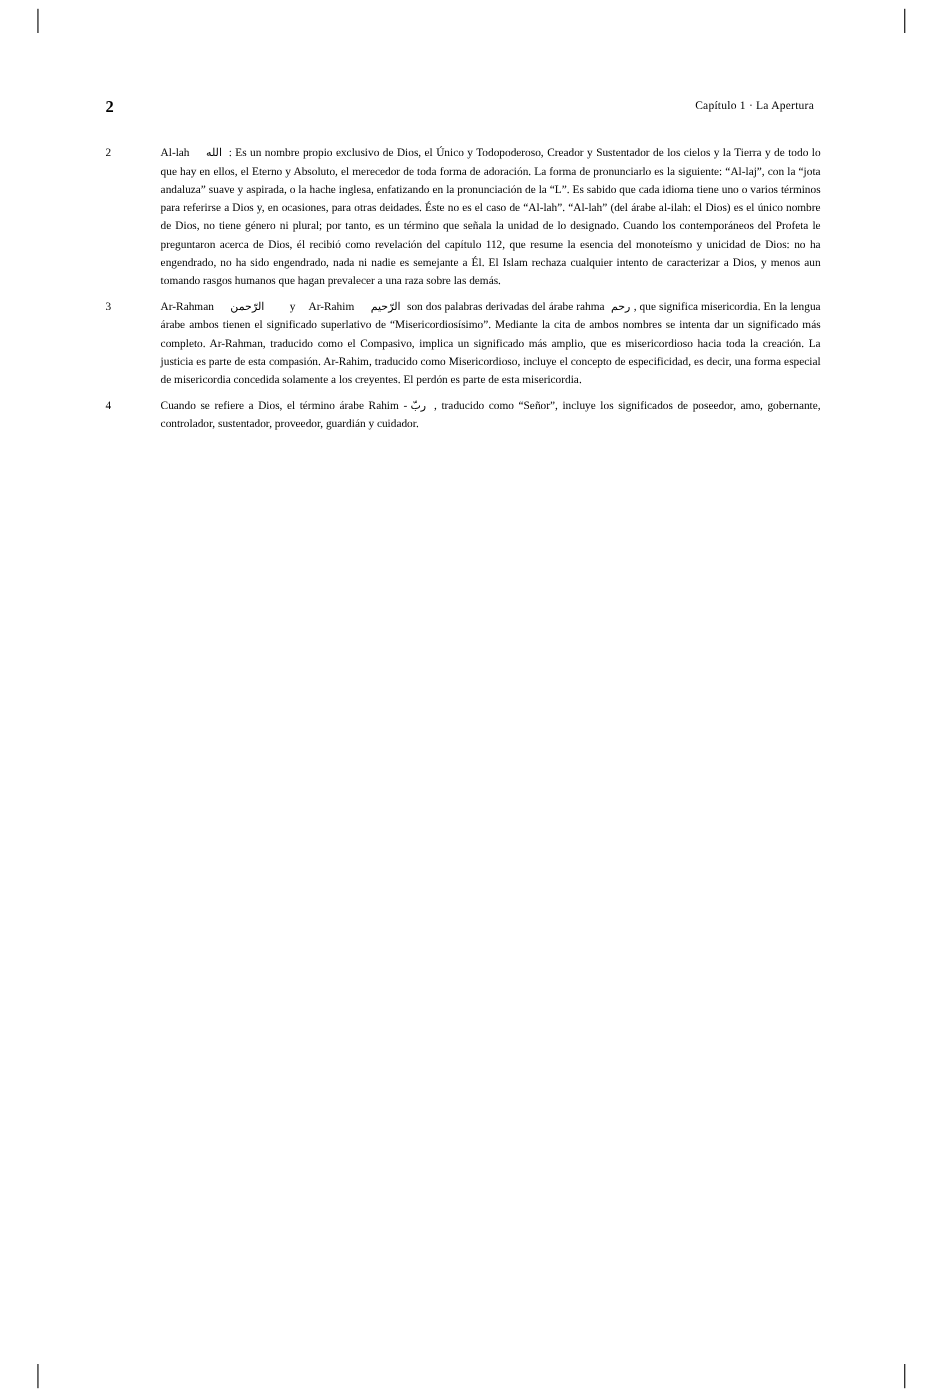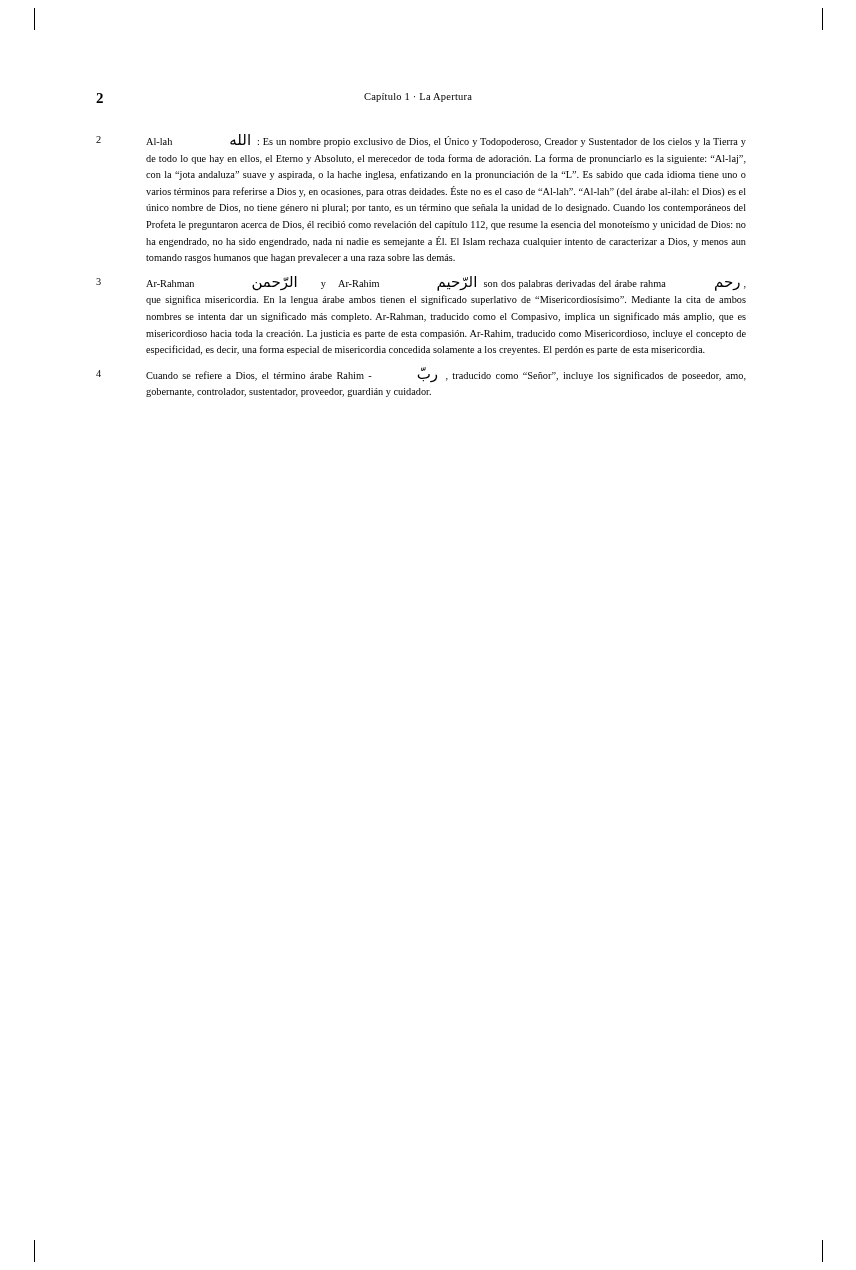--- a/index.html
+++ b/index.html
@@ -50,21 +50,21 @@
     top: 0;
     font-size: 15px;
     font-weight: bold;
     line-height: 20px;
   }
   .running-title {
     position: absolute;
     left: 0;
     right: 6px;
     top: 3px;
-    text-align: center;
+    text-align: right;
     font-size: 10.5px;
     letter-spacing: 0.2px;
   }
 
   
   .para {
     position: relative;
     padding-left: 50px;
     margin-bottom: 7px;
     font-size: 10.3px;
@@ -83,25 +83,24 @@
   }
   .para-body {
     display: block;
   }
   .term {
     margin-top: 12px;
   }
   .arabic {
     font-family: "DejaVu Sans", sans-serif;
     font-style: normal;
-    font-size: 15px;
+    font-size: 10px;
     direction: rtl;
     unicode-bidi: isolate;
     padding: 0 3px;
-    margin-left: 42px;
   }
   .sp-wide { display: inline-block; width: 20px; }
   .sp-mid  { display: inline-block; width: 12px; }
 </style>
 </head>
 <body>
 
 <div class="page">
 
   <div class="crop v tl-v"></div>

